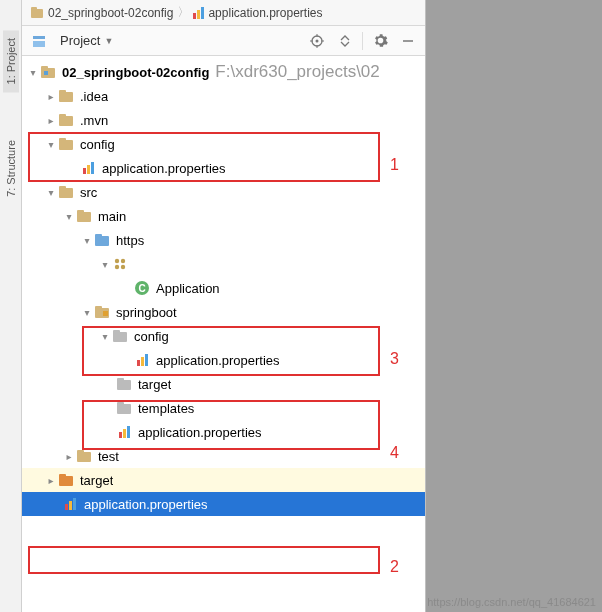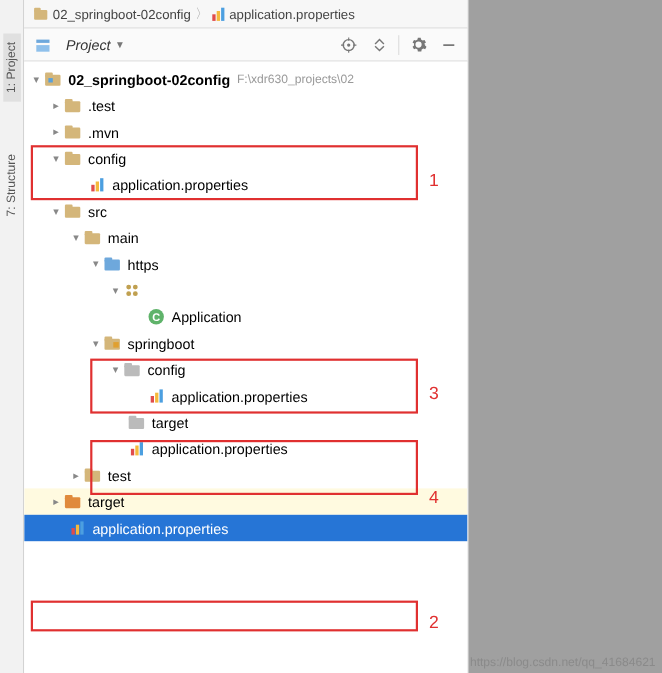--- a/index.html
+++ b/index.html
@@ -8,30 +8,30 @@
   .left-rail { width: 22px; background: #f2f2f2; border-right: 1px solid #d0d0d0; display: flex; flex-direction: column; align-items: center; padding-top: 30px; }
   .rail-tab { writing-mode: vertical-rl; transform: rotate(180deg); font-size: 11px; color: #555; padding: 8px 2px; cursor: pointer; display: flex; align-items: center; gap: 4px; }
   .rail-tab.active { background: #e0e0e0; }
   .main-col { flex: 0 0 404px; display: flex; flex-direction: column; border-right: 1px solid #c0c0c0; justify-content: space-between; }
   .right-area { flex: 1; background: #a0a0a0; }
   .breadcrumb { height: 26px; background: #f7f7f7; border-bottom: 1px solid #d8d8d8; display: flex; align-items: center; padding: 0 8px; font-size: 12px; color: #444; gap: 4px; }
   .bc-sep { color: #aaa; }
   .bc-item { display: flex; align-items: center; gap: 4px; }
   .toolbar { height: 30px; background: #fafafa; border-bottom: 1px solid #d8d8d8; display: flex; align-items: center; padding: 0 6px; gap: 6px; }
   .tb-btn { width: 22px; height: 22px; display: flex; align-items: center; justify-content: center; color: #666; cursor: pointer; border-radius: 3px; }
-  .project-label { font-size: 13px; color: #333; padding: 0 4px; display: flex; align-items: center; gap: 4px; font-style: italic; }
+  .project-label { font-size: 13px; color: #333; padding: 0 4px; display: flex; align-items: center; gap: 4px; }
   .spacer { flex: 1; }
   .tree { flex: 1; overflow: hidden; padding: 4px 0; background: #fff; position: relative; }
   .row { display: flex; align-items: center; height: 24px; padding-right: 4px; position: relative; }
   .row.selected { background: #2675d6; color: #fff; }
   .row.highlight { background: #fffae0; }
   .row .arrow { width: 14px; text-align: center; color: #888; font-size: 10px; cursor: pointer; flex-shrink: 0; }
   .row .icon { width: 16px; height: 16px; margin-right: 6px; flex-shrink: 0; display: flex; align-items: center; justify-content: center; }
   .row .label { white-space: nowrap; overflow: hidden; }
-  .row .extra { color: #999; margin-left: 6px; font-size: 11px; white-space: nowrap; overflow: hidden; }
+  .row .extra { color: #999; margin-left: 6px; font-size: 17px; white-space: nowrap; overflow: hidden; }
   .row .bold { font-weight: 600; }
   .folder-icon { fill: #d4b67a; }
   .folder-icon.blue { fill: #6ea8dc; }
   .folder-icon.orange { fill: #e08a3c; }
   .pkg-icon { fill: #c0a050; }
   .prop-icon-bar { display: inline-flex; gap: 1px; align-items: flex-end; height: 12px;}
   .prop-icon-bar span { width: 3px; }
   .b1{background:#e04c4c;height:6px}.b2{background:#f5b93c;height:9px}.b3{background:#4c9fe0;height:12px}
   .annot-box { position: absolute; border: 2px solid #e03030; pointer-events: none; }
   .annot-label { position: absolute; color: #e03030; font-size: 16px; font-weight: 500; }
@@ -127,21 +127,21 @@
         <span class="extra">F:\xdr630_projects\02</span>
       </div>
       <div class="row" style="padding-left:22px">
         <span class="arrow">▸</span>
         <span class="icon">
             <svg width="16" height="16">
               <rect class="folder-icon" x="1" y="4" width="14" height="10" rx="1"></rect>
               <rect class="folder-icon" x="1" y="2" width="7" height="4" rx="1"></rect>
             </svg>
           </span>
-        <span class="label">.test</span>
+        <span class="label">.idea</span>
       </div>
       <div class="row" style="padding-left:22px">
         <span class="arrow">▸</span>
         <span class="icon">
             <svg width="16" height="16">
               <rect class="folder-icon" x="1" y="4" width="14" height="10" rx="1"></rect>
               <rect class="folder-icon" x="1" y="2" width="7" height="4" rx="1"></rect>
             </svg>
           </span>
         <span class="label">.mvn</span>
@@ -251,20 +251,29 @@
         <span class="icon">
             <svg width="16" height="16">
               <rect fill="#bbb" x="1" y="4" width="14" height="10" rx="1"></rect>
               <rect fill="#bbb" x="1" y="2" width="7" height="4" rx="1"></rect>
             </svg>
           </span>
         <span class="label">target</span>
       </div>
       <div class="row" style="padding-left:94px">
         <span class="icon">
+            <svg width="16" height="16">
+              <rect fill="#bbb" x="1" y="4" width="14" height="10" rx="1"></rect>
+              <rect fill="#bbb" x="1" y="2" width="7" height="4" rx="1"></rect>
+            </svg>
+          </span>
+        <span class="label">templates</span>
+      </div>
+      <div class="row" style="padding-left:94px">
+        <span class="icon">
             <span class="prop-icon-bar">
               <span class="b1"></span>
               <span class="b2"></span>
               <span class="b3"></span>
             </span>
           </span>
         <span class="label">application.properties</span>
       </div>
       <div class="row" style="padding-left:40px">
         <span class="arrow">▸</span>

